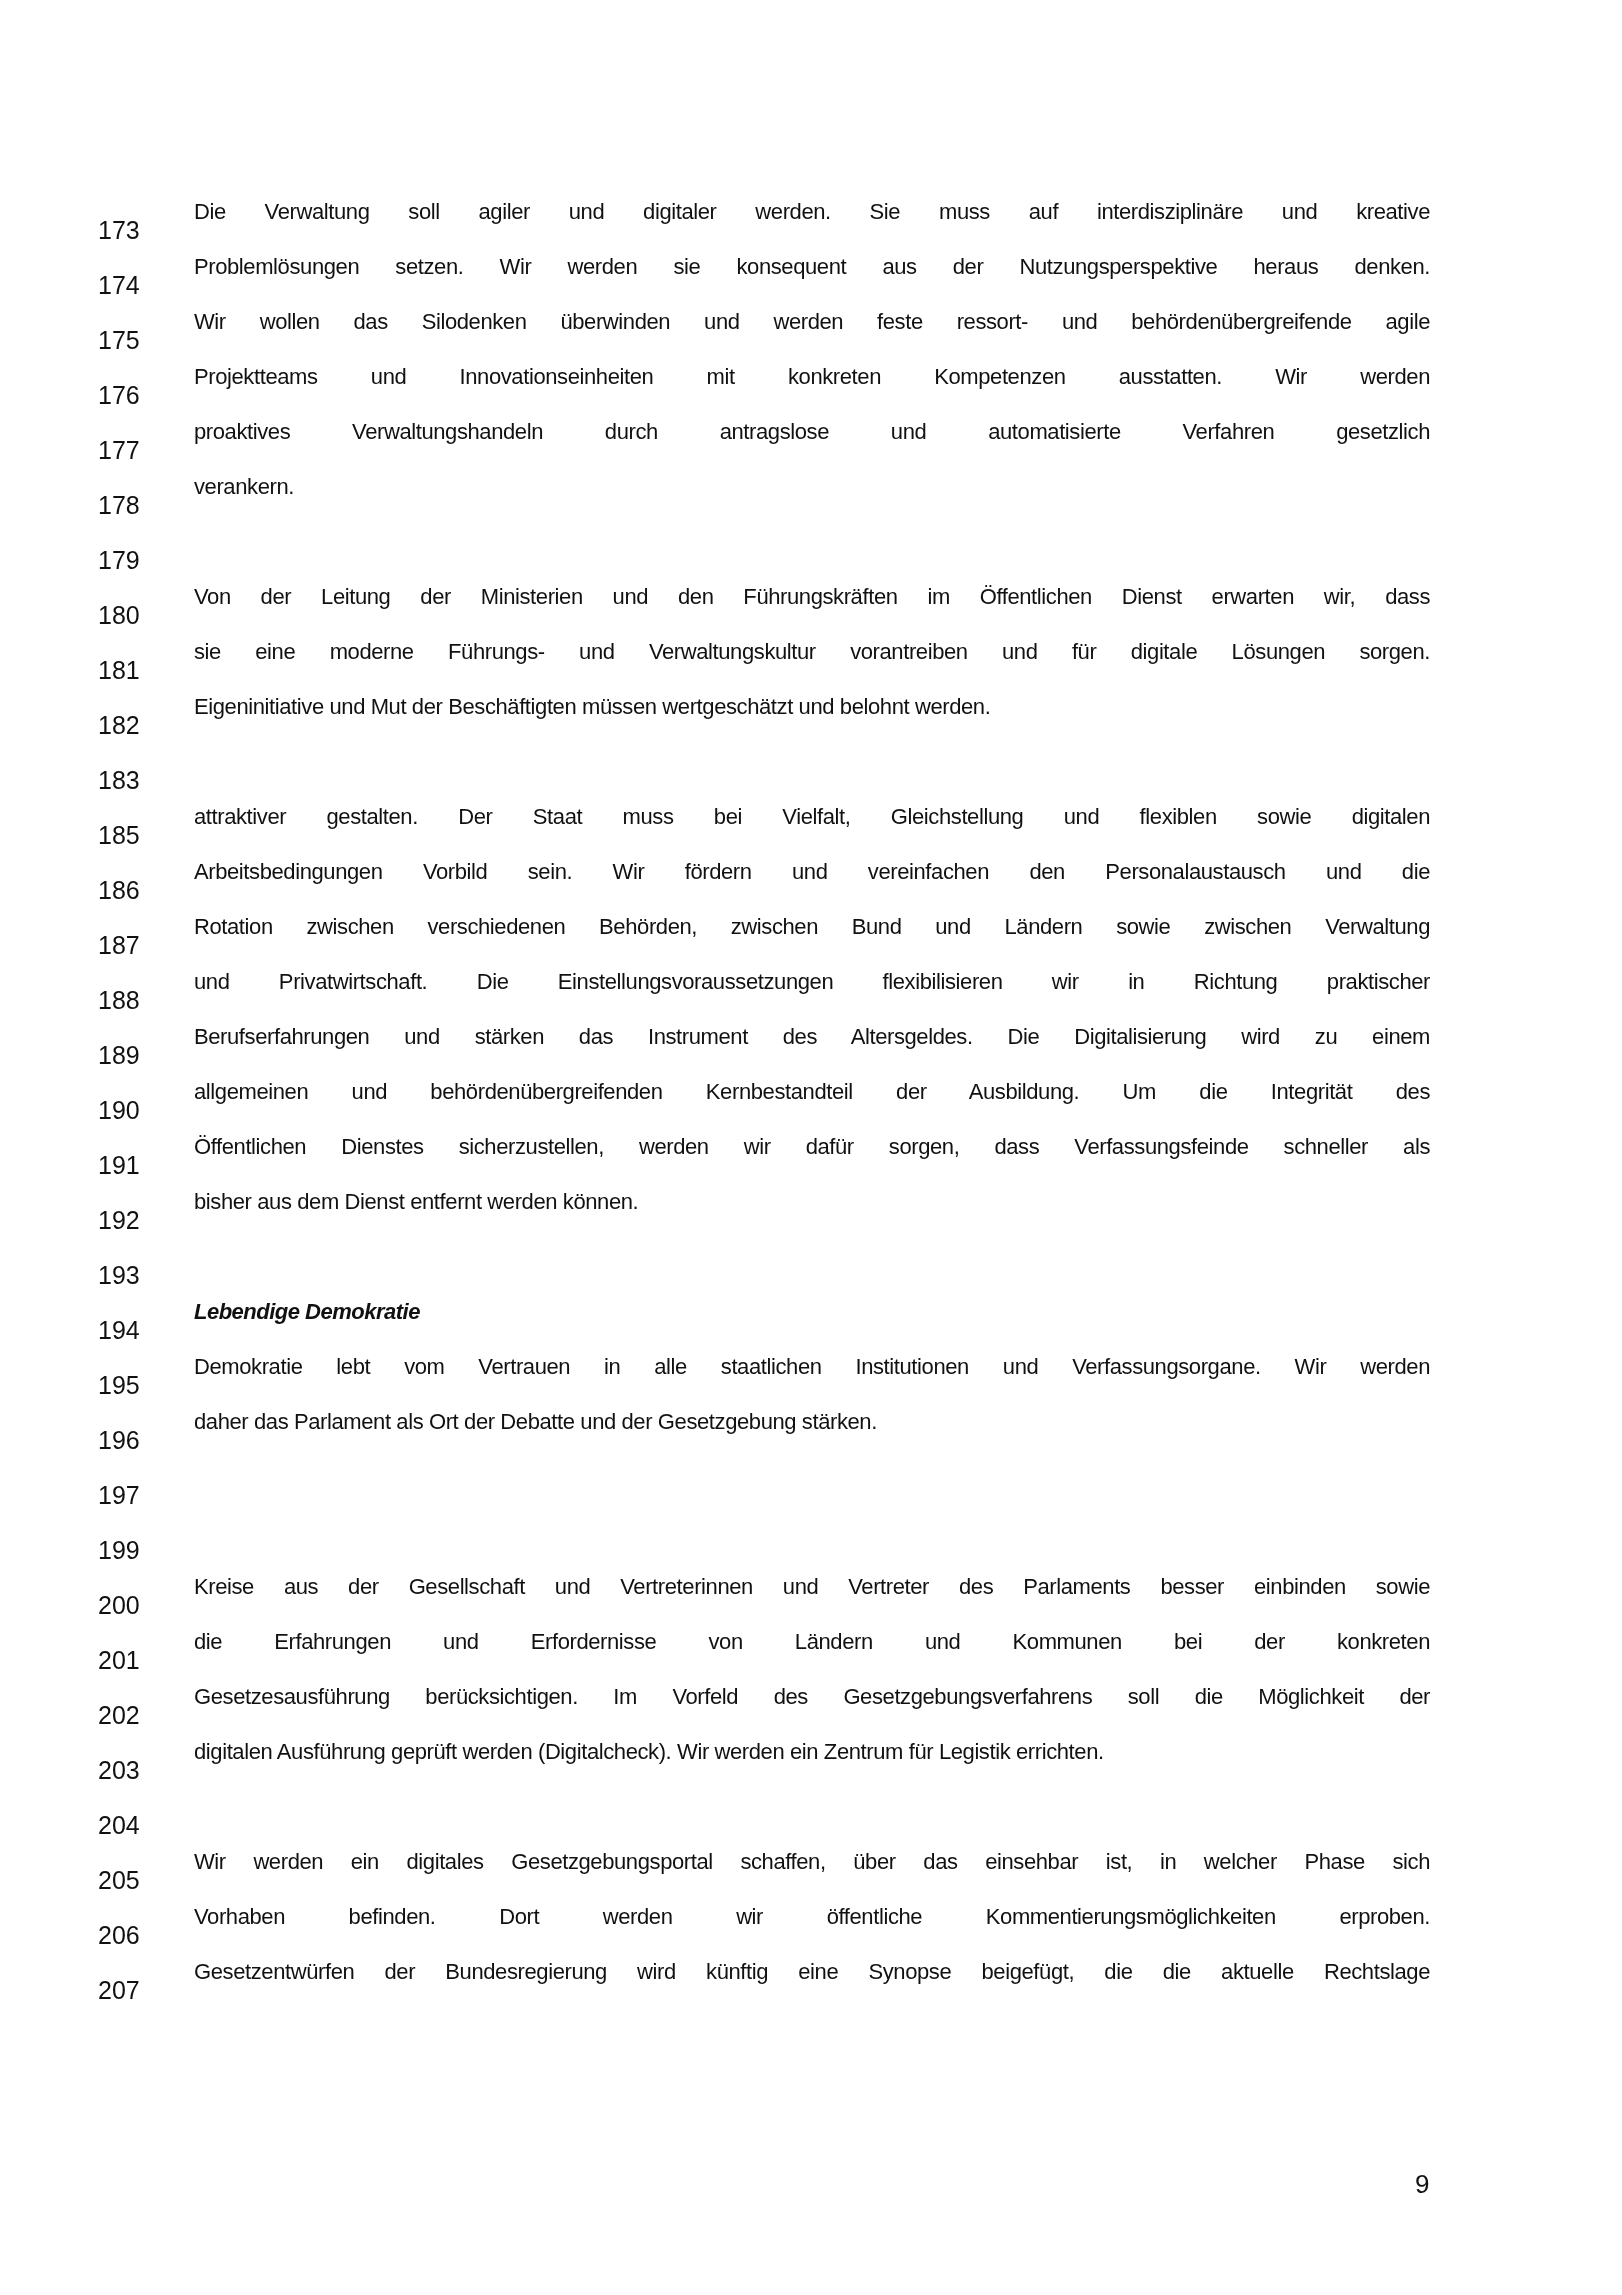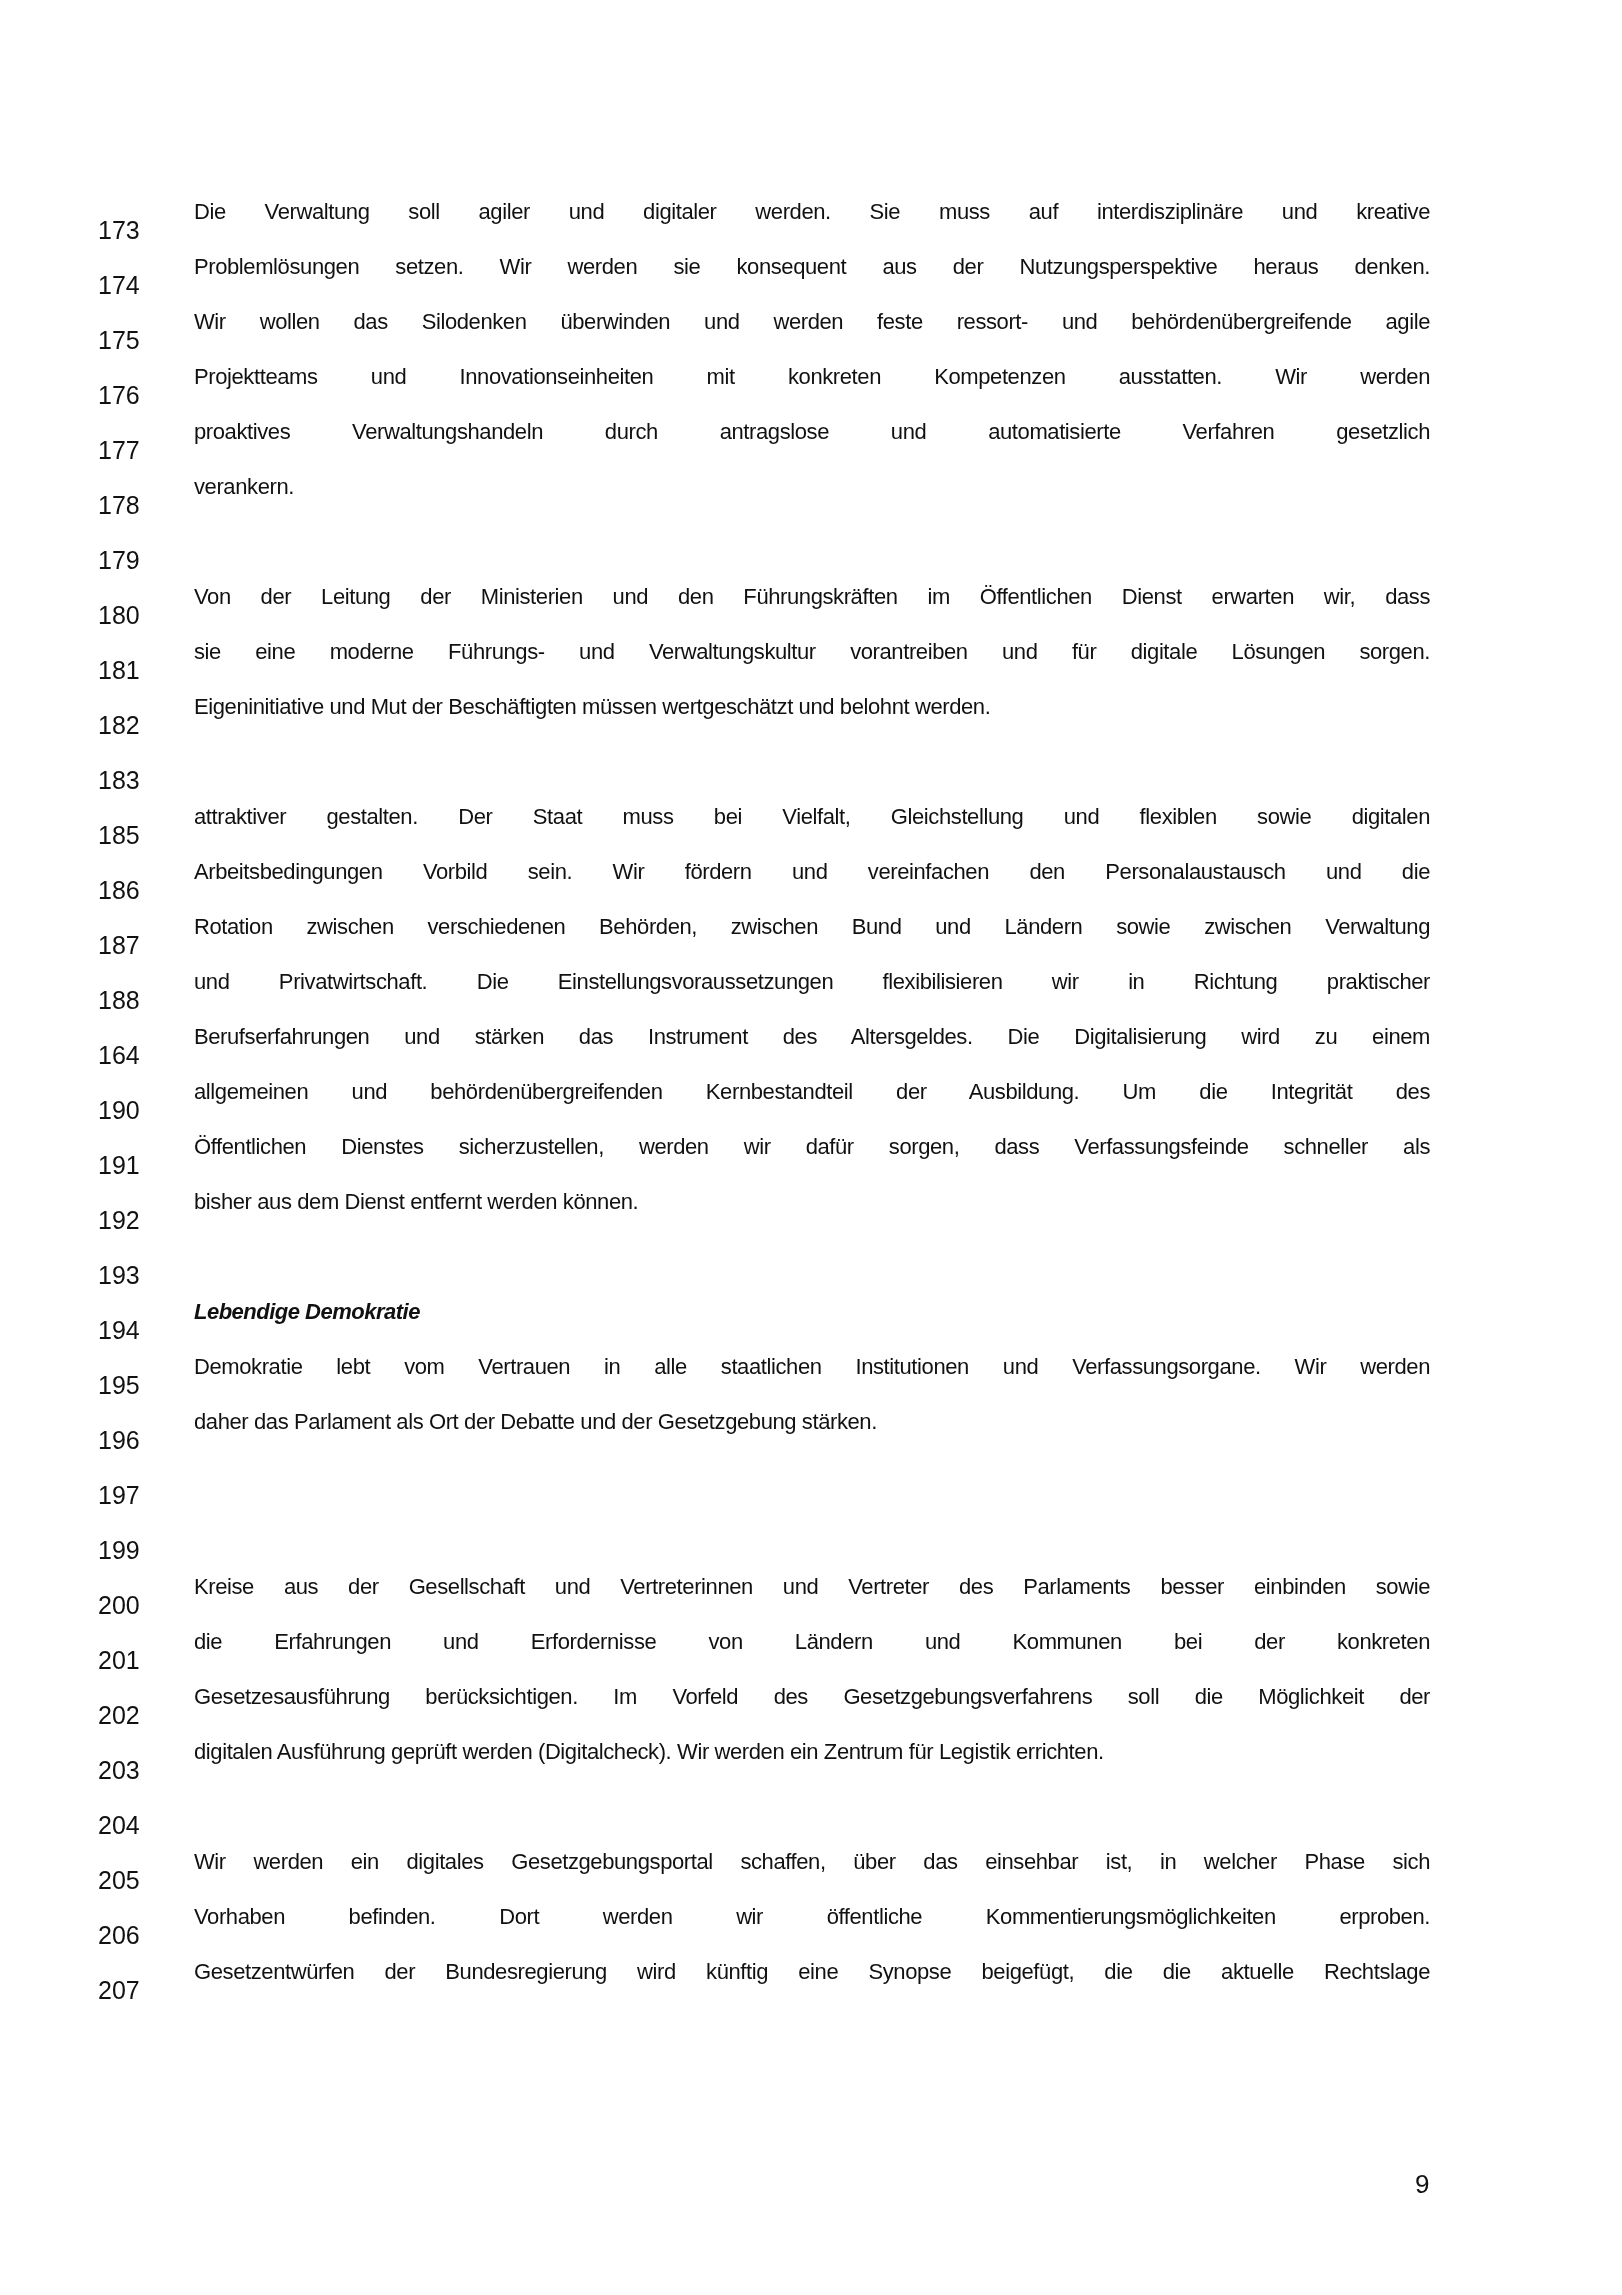--- a/index.html
+++ b/index.html
@@ -75,21 +75,21 @@
       </div>
       <div class="row">
         <span class="ln">187</span>
         <span class="tx j">Rotation zwischen verschiedenen Behörden, zwischen Bund und Ländern sowie zwischen Verwaltung</span>
       </div>
       <div class="row">
         <span class="ln">188</span>
         <span class="tx j">und Privatwirtschaft. Die Einstellungsvoraussetzungen flexibilisieren wir in Richtung praktischer</span>
       </div>
       <div class="row">
-        <span class="ln">164</span>
+        <span class="ln">189</span>
         <span class="tx j">Berufserfahrungen und stärken das Instrument des Altersgeldes. Die Digitalisierung wird zu einem</span>
       </div>
       <div class="row">
         <span class="ln">190</span>
         <span class="tx j">allgemeinen und behördenübergreifenden Kernbestandteil der Ausbildung. Um die Integrität des</span>
       </div>
       <div class="row">
         <span class="ln">191</span>
         <span class="tx j">Öffentlichen Dienstes sicherzustellen, werden wir dafür sorgen, dass Verfassungsfeinde schneller als</span>
       </div>

